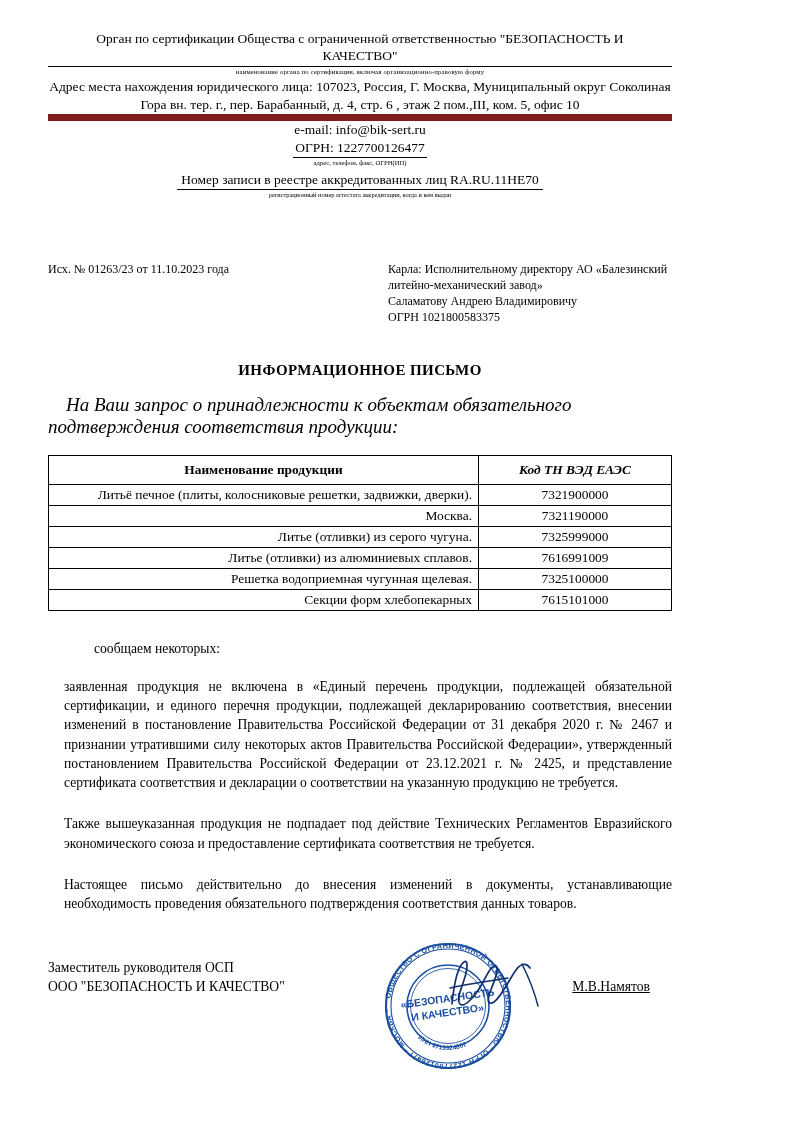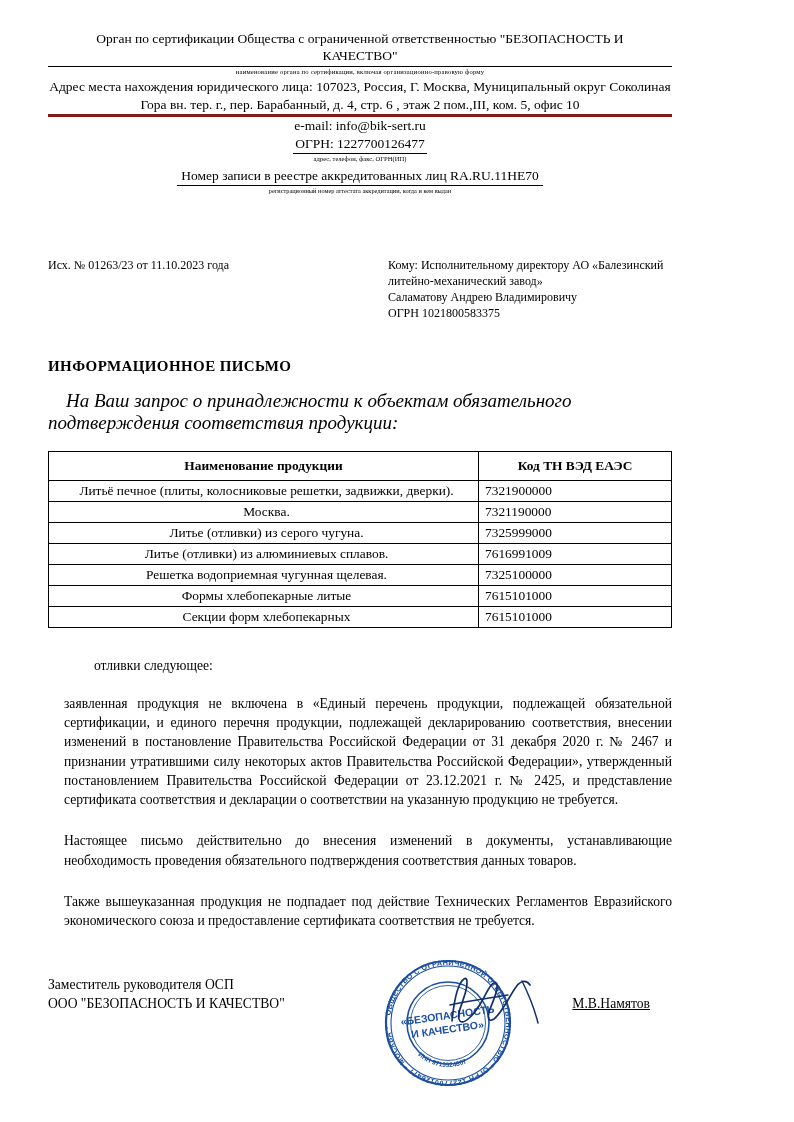--- a/index.html
+++ b/index.html
@@ -33,21 +33,21 @@
     padding: 0 14px 1px 14px;
     display: block;
   }
   .lh-caption {
     font-size: 6.6px;
     letter-spacing: 0.2px;
     margin-top: 1px;
     margin-bottom: 2px;
   }
   .lh-addr {
-    border-bottom: 3px solid #7f1d1d;
+    border-bottom: 7px solid #7f1d1d;
     padding-bottom: 1px;
     font-size: 13.5px;
     line-height: 1.3;
   }
   .lh-mail {
     font-size: 13.5px;
     line-height: 1.3;
   }
   .lh-ogrn {
     font-size: 13.5px;
@@ -87,21 +87,21 @@
   .addressee {
     flex: 1 1 auto;
     line-height: 1.35;
   }
   .addressee div {
     margin-bottom: 0px;
   }
 
   
   .doc-title {
-    text-align: left;
+    text-align: center;
     font-weight: bold;
     font-size: 15px;
     letter-spacing: 0.4px;
     margin-top: 36px;
   }
 
   
   .intro {
     margin-top: 15px;
     font-size: 19px;
@@ -120,29 +120,30 @@
   table.products td {
     border: 1px solid #000;
     padding: 2px 6px;
   }
   table.products th {
     text-align: center;
     font-weight: bold;
     padding: 6px 6px;
   }
   table.products td.name {
+    text-align: right;
+    padding-left: 12px;
+  }
+  table.products td.code {
     text-align: center;
-    padding-left: 12px;
-  }
-  table.products td.code {
-    text-align: left;
     width: 180px;
   }
   table.products th.col-code {
     width: 180px;
+    font-style: italic;
   }
 
   
   .report-lead {
     margin-top: 30px;
     font-size: 13.6px;
     padding-left: 46px;
   }
   p.just {
     text-align: justify;
@@ -205,21 +206,21 @@
     <div class="lh-mail">e-mail: info@bik-sert.ru</div>
     <div><span class="lh-ogrn">ОГРН: 1227700126477</span></div>
     <div class="lh-caption2">адрес, телефон, факс, ОГРН(ИП)</div>
     <div><span class="lh-reg">Номер записи в реестре аккредитованных лиц RA.RU.11НЕ70</span></div>
     <div class="lh-caption3">регистрационный номер аттестата аккредитации, когда и кем выдан</div>
   </div>
 
   <div class="top-block">
     <div class="outgoing">Исх. № 01263/23 от 11.10.2023 года</div>
     <div class="addressee">
-      <div>Кому: Исполнительному директору АО «Балезинский литейно-механический завод»</div>
+      <div>Карла: Исполнительному директору АО «Балезинский литейно-механический завод»</div>
       <div>Саламатову Андрею Владимировичу</div>
       <div>ОГРН 1021800583375</div>
     </div>
   </div>
 
   <div class="doc-title">ИНФОРМАЦИОННОЕ ПИСЬМО</div>
 
   <div class="intro">На Ваш запрос о принадлежности к объектам обязательного подтверждения соответствия продукции:</div>
 
   <table class="products">
@@ -244,35 +245,31 @@
       </tr>
       <tr>
         <td class="name">Литье (отливки) из алюминиевых сплавов.</td>
         <td class="code">7616991009</td>
       </tr>
       <tr>
         <td class="name">Решетка водоприемная чугунная щелевая.</td>
         <td class="code">7325100000</td>
       </tr>
       <tr>
-        <td class="name">Формы хлебопекарные литые</td>
-        <td class="code">7615101000</td>
-      </tr>
-      <tr>
         <td class="name">Секции форм хлебопекарных</td>
         <td class="code">7615101000</td>
       </tr>
     </tbody>
   </table>
 
-  <div class="report-lead">отливки следующее:</div>
+  <div class="report-lead">сообщаем некоторых:</div>
 
   <p class="just first">заявленная продукция не включена в «Единый перечень продукции, подлежащей обязательной сертификации, и единого перечня продукции, подлежащей декларированию соответствия, внесении изменений в постановление Правительства Российской Федерации от 31 декабря 2020 г. № 2467 и признании утратившими силу некоторых актов Правительства Российской Федерации», утвержденный постановлением Правительства Российской Федерации от 23.12.2021 г. № 2425, и представление сертификата соответствия и декларации о соответствии на указанную продукцию не требуется.</p>
+  <p class="just gap-more">Также вышеуказанная продукция не подпадает под действие Технических Регламентов Евразийского экономического союза и предоставление сертификата соответствия не требуется.</p>
   <p class="just gap-more">Настоящее письмо действительно до внесения изменений в документы, устанавливающие необходимость проведения обязательного подтверждения соответствия данных товаров.</p>
-  <p class="just gap-more">Также вышеуказанная продукция не подпадает под действие Технических Регламентов Евразийского экономического союза и предоставление сертификата соответствия не требуется.</p>
 
   <div class="signature">
     <div class="sign-left">
       <div>Заместитель руководителя ОСП</div>
       <div>ООО "БЕЗОПАСНОСТЬ И КАЧЕСТВО"</div>
     </div>
 
     <div class="stamp">
       <svg viewBox="0 0 140 140" width="140" height="140" aria-hidden="true">
         <defs>

